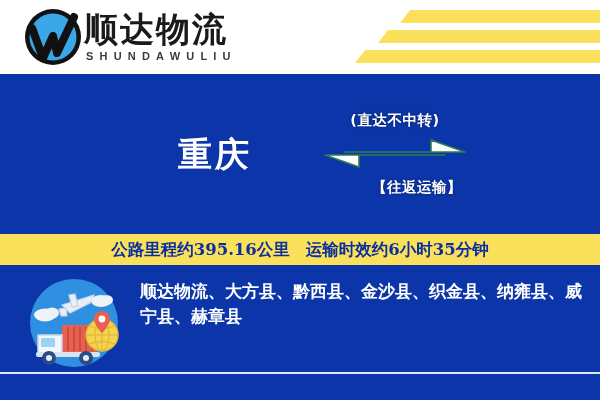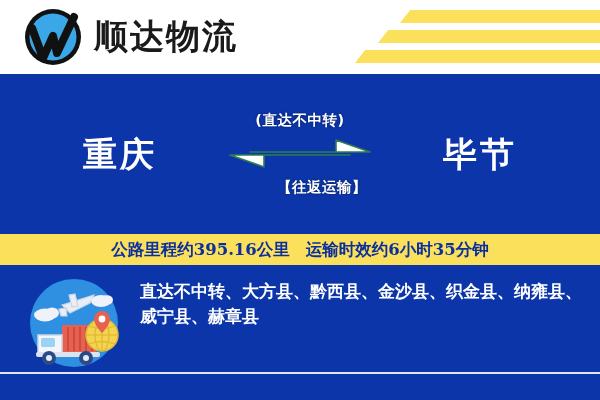--- a/index.html
+++ b/index.html
@@ -34,21 +34,20 @@
     display: flex;
     align-items: center;
   }
   .logo-mark {
     width: 62px;
     height: 62px;
     flex: 0 0 62px;
     position: relative;
   }
   .brand-text {
-    margin-left: 10px;
     display: flex;
     flex-direction: column;
     justify-content: center;
   }
   .brand-cn {
     font-family: "DejaVu Sans", "Liberation Sans", sans-serif;
     font-size: 34px;
     font-weight: bold;
     color: #1a1a1a;
     letter-spacing: 2px;
@@ -213,20 +212,21 @@
       <div class="logo-mark">
         <svg width="62" height="62" viewBox="0 0 62 62" aria-hidden="true">
           <circle cx="31" cy="31" r="28" fill="#111111"></circle>
           <circle cx="31" cy="31" r="23.5" fill="#3aa8e8"></circle>
           <path d="M10 22 L21 52 L31 30 L35 47 L52 11" stroke="#111111" stroke-width="8" fill="none" stroke-linecap="round" stroke-linejoin="round"></path>
           <path d="M10 22 L21 52 L31 30 L35 47 L52 11" stroke="#111111" stroke-width="3" fill="none" stroke-linecap="round" stroke-linejoin="round"></path>
         </svg>
       </div>
       <div class="brand-text">
         <div class="brand-cn">顺达物流</div>
+        <div class="brand-en">SHUNDAWULIU</div>
       </div>
     </div>
 
     <div class="stripes">
       <div class="stripe s1"></div>
       <div class="stripe s2"></div>
       <div class="stripe s3"></div>
     </div>
   </div>
 
@@ -243,21 +243,20 @@
 
             <path d="M26 16 L112 16 L112 4 L146 16 Z" fill="#ffffff" stroke="#2e7d4f" stroke-width="1.6" stroke-linejoin="round"></path>
 
             <path d="M126 19 L40 19 L40 31 L6 19 Z" fill="#ffffff" stroke="#2e7d4f" stroke-width="1.6" stroke-linejoin="round"></path>
           </svg>
         </div>
 
         <div class="arrow-label bottom">【往返运输】</div>
       </div>
 
-      <div class="city dest">毕节</div>
     </div>
   </div>
 
   <div class="info-bar">
     <div class="info-text"><span>公路里程约395.16公里</span><span class="info-gap"></span><span>运输时效约6小时35分钟</span></div>
   </div>
 
   <div class="blue-bottom">
 
     <div class="illus">
@@ -304,19 +303,19 @@
             <path d="M67 69 Q80 64 93 69"></path>
             <line x1="80" y1="44" x2="80" y2="76"></line>
           </g>
           <path d="M80 36 a8 8 0 0 1 8 8 c0 6 -8 14 -8 14 s-8 -8 -8 -14 a8 8 0 0 1 8 -8 z" fill="#e8604f"></path>
           <circle cx="80" cy="44" r="3.4" fill="#ffffff"></circle>
         </g>
       </svg>
     </div>
 
     <div class="districts">
-      <div class="districts-text">直达不中转、大方县、黔西县、金沙县、织金县、纳雍县、威宁县、赫章县</div>
+      <div class="districts-text">顺达物流、大方县、黔西县、金沙县、织金县、纳雍县、威宁县、赫章县</div>
     </div>
 
     <div class="divider-line"></div>
   </div>
 
 </div>
 
 </body></html>

